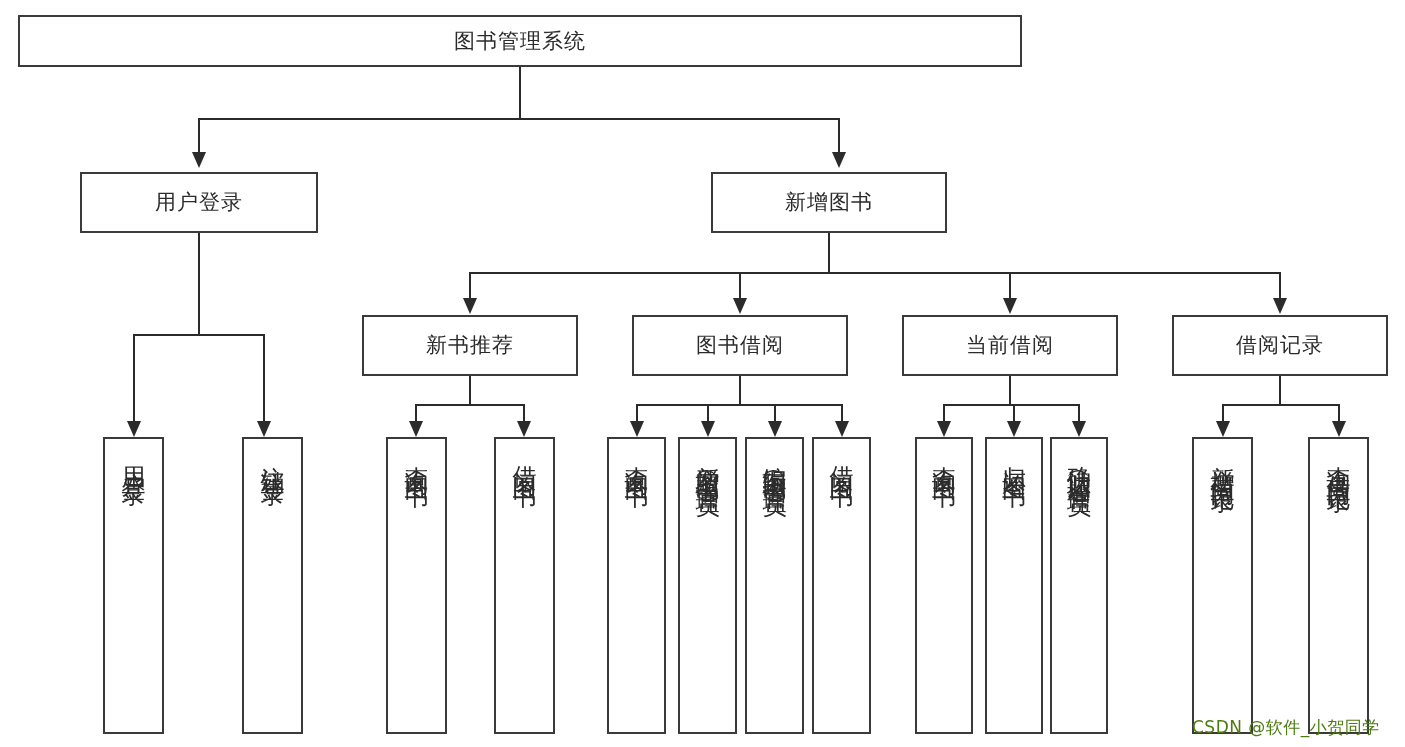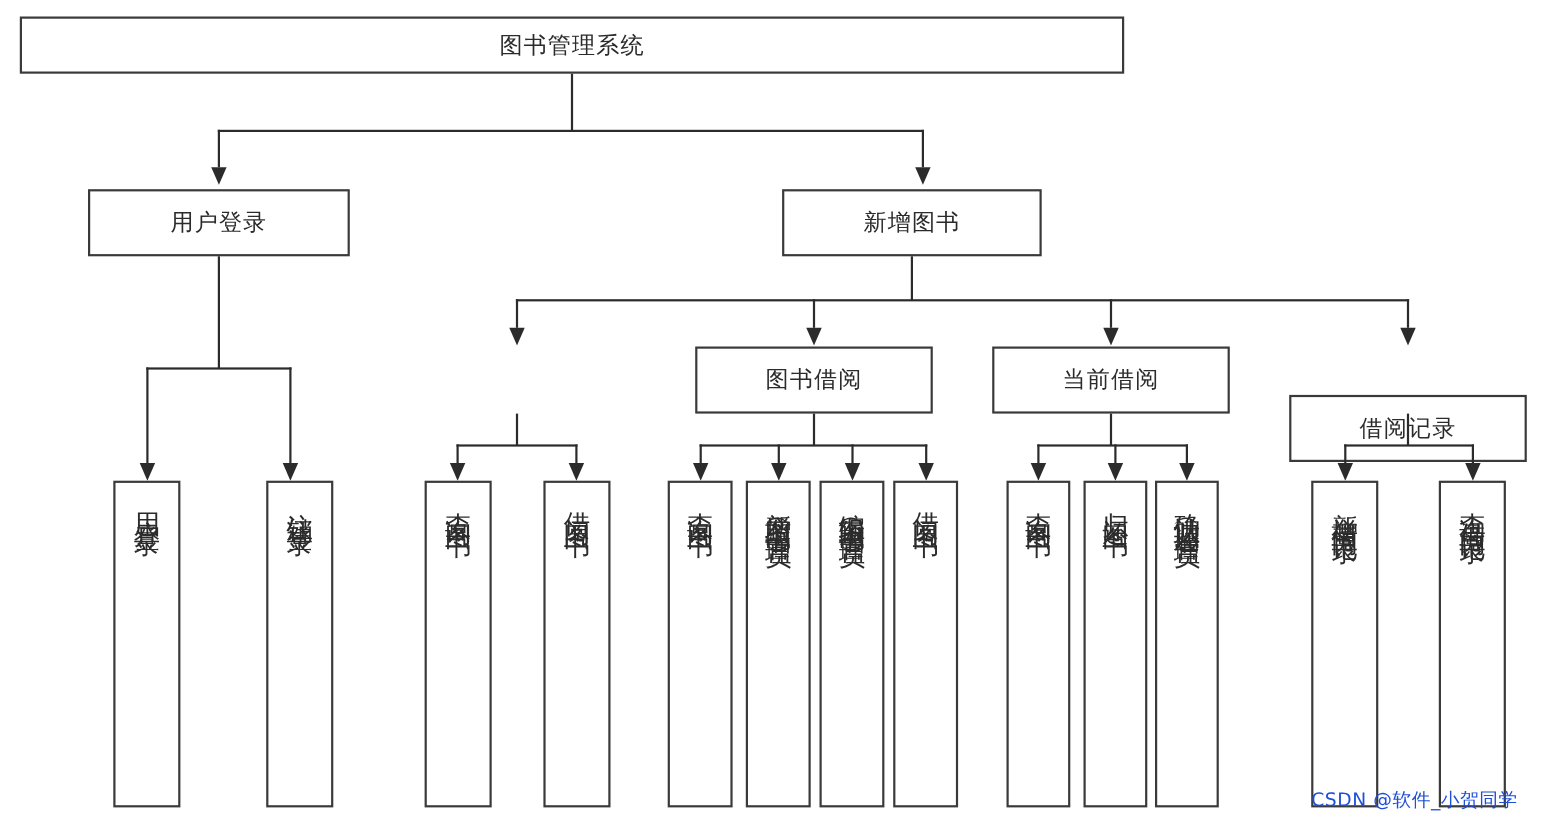--- a/index.html
+++ b/index.html
@@ -67,21 +67,21 @@
     position: absolute;
     width: 0;
     height: 0;
     border-left: 7px solid transparent;
     border-right: 7px solid transparent;
     border-top: 16px solid #2b2b2b;
   }
   
   #watermark {
     position: absolute;
-    color: #1d4ed8;
+    color: #4d7c0f;
     font-size: 17px;
     letter-spacing: 0.5px;
     white-space: nowrap;
     pointer-events: none;
   }
 </style>
 </head>
 <body>
 
 <div id="canvas">
@@ -116,27 +116,30 @@
   <div class="ln h" style="left:469px; top:272px; width:812px; height:2px;"></div>
   <div class="ln v" style="left:469px; top:272px; width:2px; height:26px;"></div>
   <div class="ln v" style="left:739px; top:272px; width:2px; height:26px;"></div>
   <div class="ln v" style="left:1009px; top:272px; width:2px; height:26px;"></div>
   <div class="ln v" style="left:1279px; top:272px; width:2px; height:26px;"></div>
   <div class="arrow" style="left:463px; top:298px;"></div>
   <div class="arrow" style="left:733px; top:298px;"></div>
   <div class="arrow" style="left:1003px; top:298px;"></div>
   <div class="arrow" style="left:1273px; top:298px;"></div>
 
+  <div class="node horiz" style="left:362px; top:315px; width:216px; height:61px;">
+    <span>新书推荐</span>
+  </div>
   <div class="node horiz" style="left:902px; top:315px; width:216px; height:61px;">
     <span>当前借阅</span>
   </div>
   <div class="node horiz" style="left:632px; top:315px; width:216px; height:61px;">
     <span>图书借阅</span>
   </div>
-  <div class="node horiz" style="left:1172px; top:315px; width:216px; height:61px;margin-top:44px;">
+  <div class="node horiz" style="left:1172px; top:315px; width:216px; height:61px;">
     <span>借阅记录</span>
   </div>
 
   <div class="ln v" style="left:469px; top:376px; width:2px; height:29px;"></div>
   <div class="ln h" style="left:415px; top:404px; width:110px; height:2px;"></div>
   <div class="ln v" style="left:415px; top:404px; width:2px; height:17px;"></div>
   <div class="ln v" style="left:523px; top:404px; width:2px; height:17px;"></div>
   <div class="arrow" style="left:409px; top:421px;"></div>
   <div class="arrow" style="left:517px; top:421px;"></div>
 

